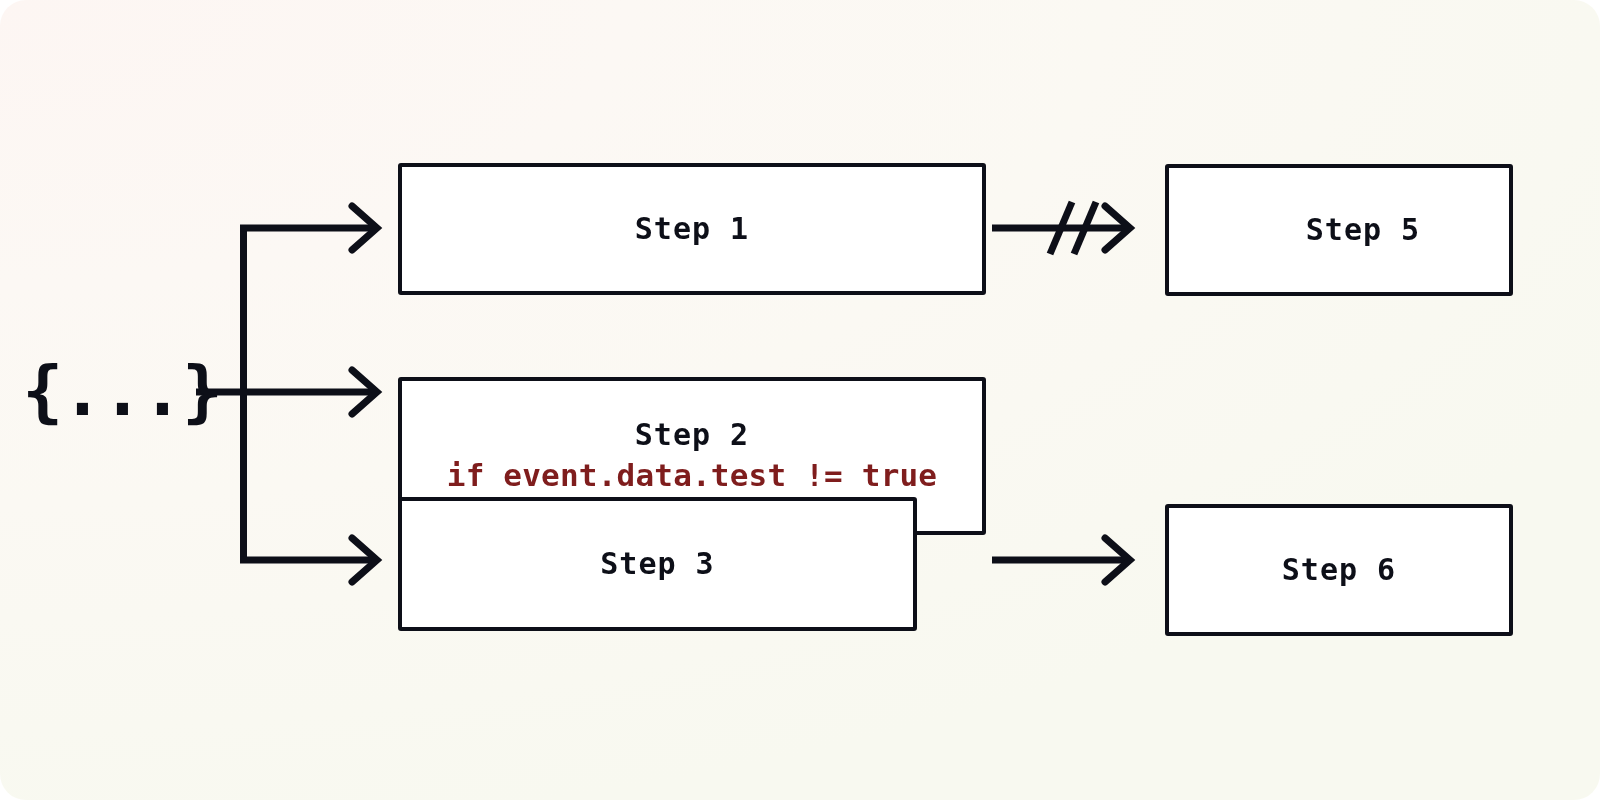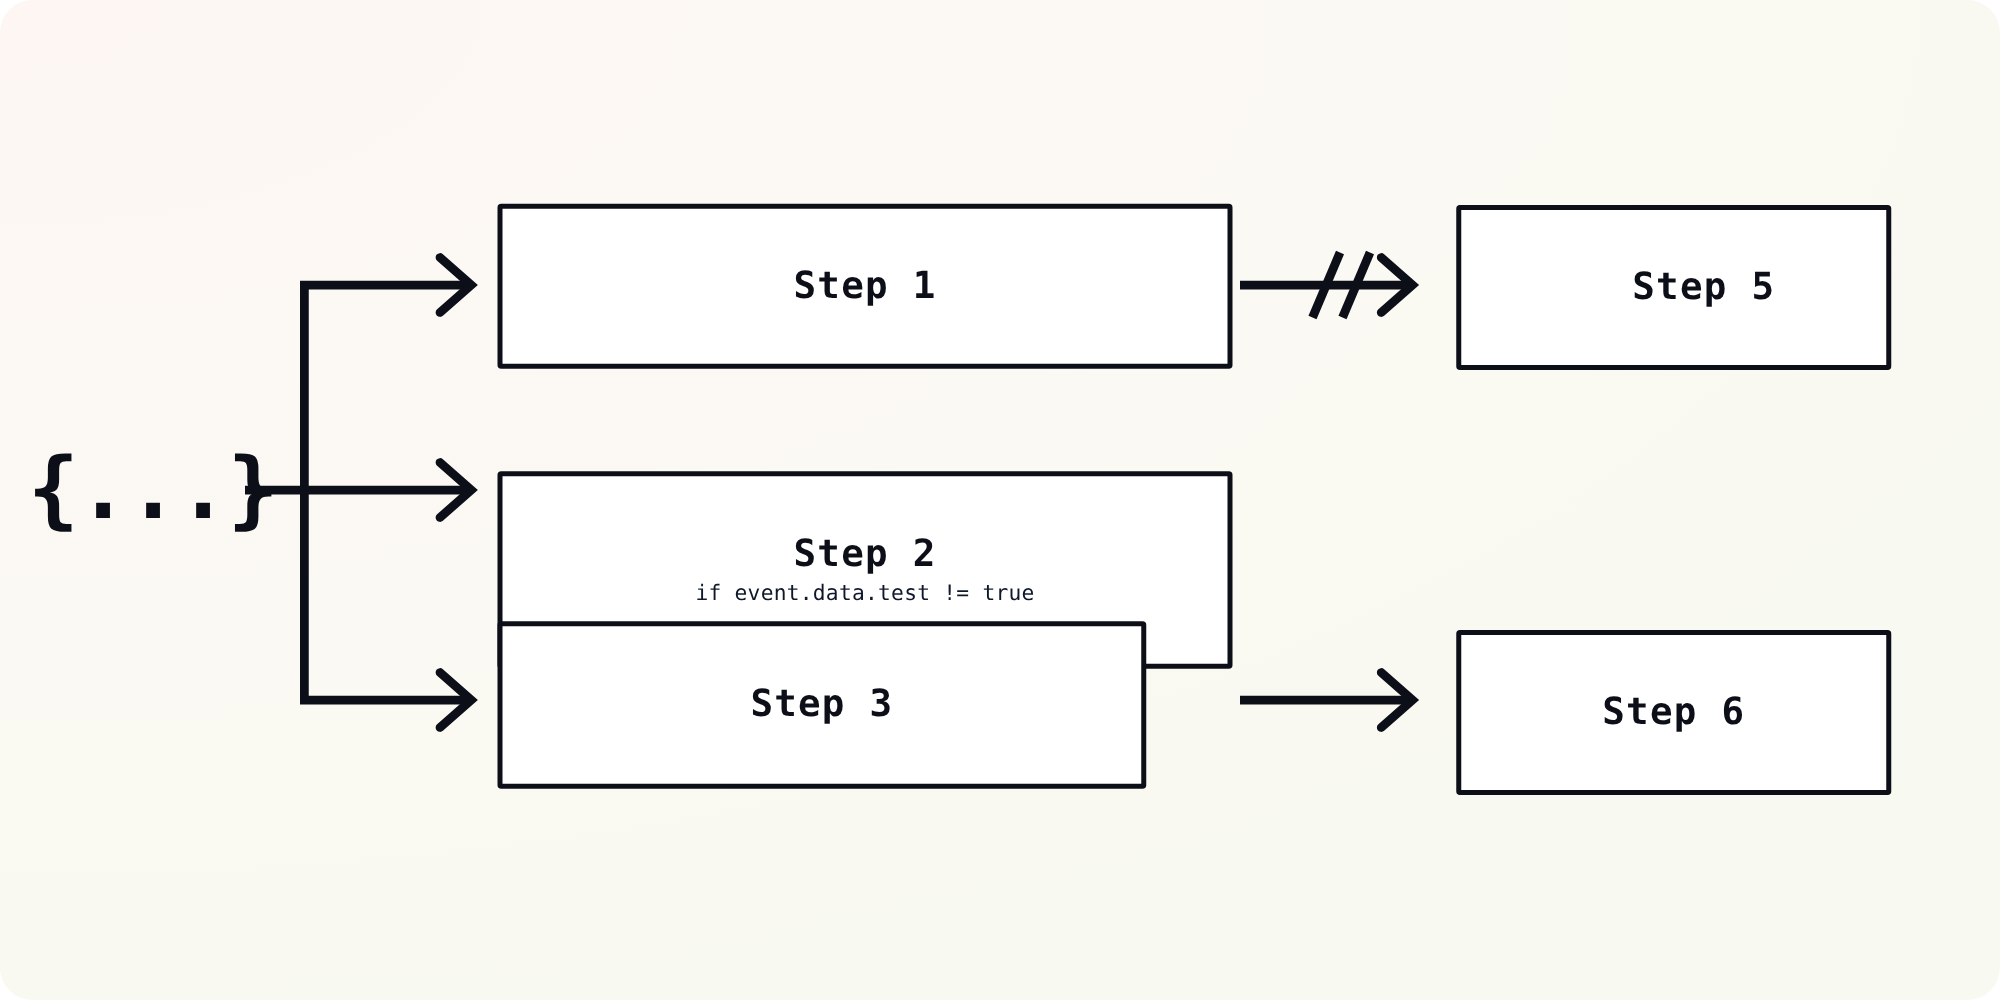--- a/index.html
+++ b/index.html
@@ -91,23 +91,23 @@
   }
   .step-title {
     font-size: 30px;
     font-weight: 700;
     color: #0d0f18;
     letter-spacing: 1px;
     line-height: 1.15;
     white-space: nowrap;
   }
   .step-sub {
-    font-size: 17px;
-    font-weight: 400;
-    color: #0f172a;
+    font-size: 31px;
+    font-weight: 700;
+    color: #7f1d1d;
     letter-spacing: 0.2px;
     line-height: 1.2;
     margin-top: 4px;
     white-space: nowrap;
   }
 
   #box-step1 { left: 398px; top: 163px; width: 588px; height: 132px; }
   #box-step2 { left: 398px; top: 330px; width: 588px; height: 158px; margin-top: 47px; }
   #box-step3 { left: 398px; top: 497px; width: 519px; height: 134px; }
   #box-step5 { left: 1165px; top: 164px; width: 348px; height: 132px; padding-left: 48px; }

